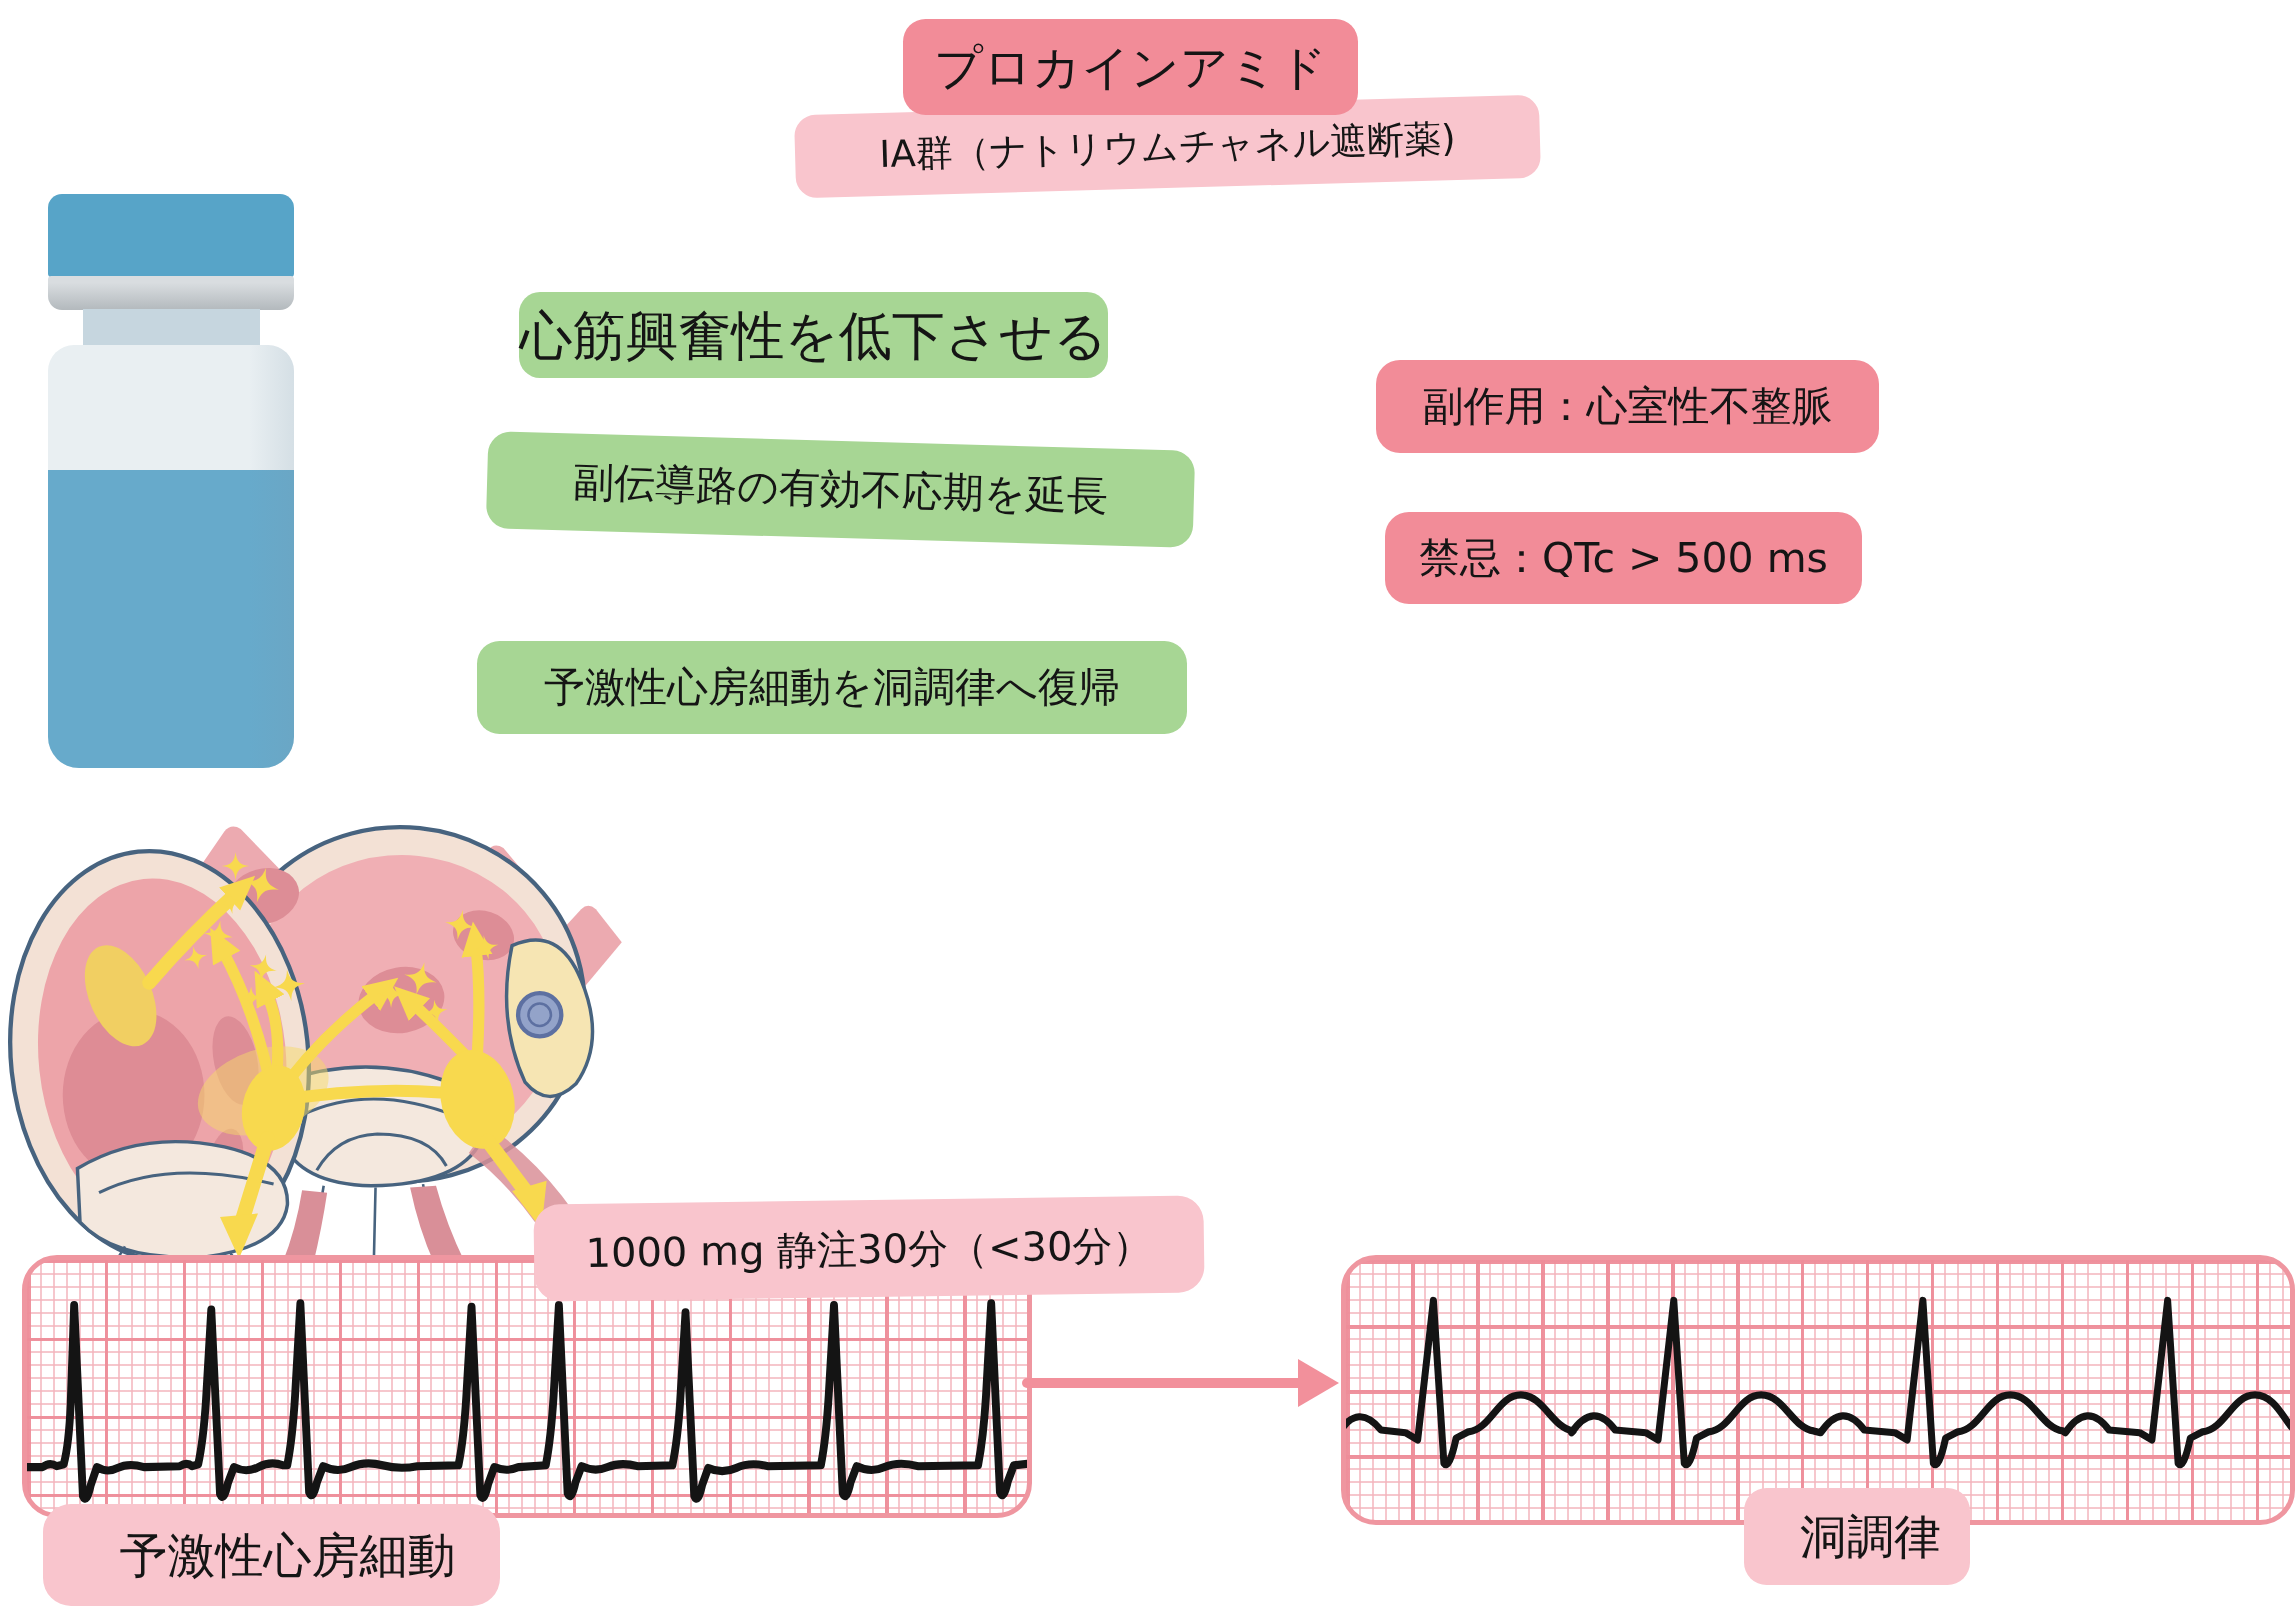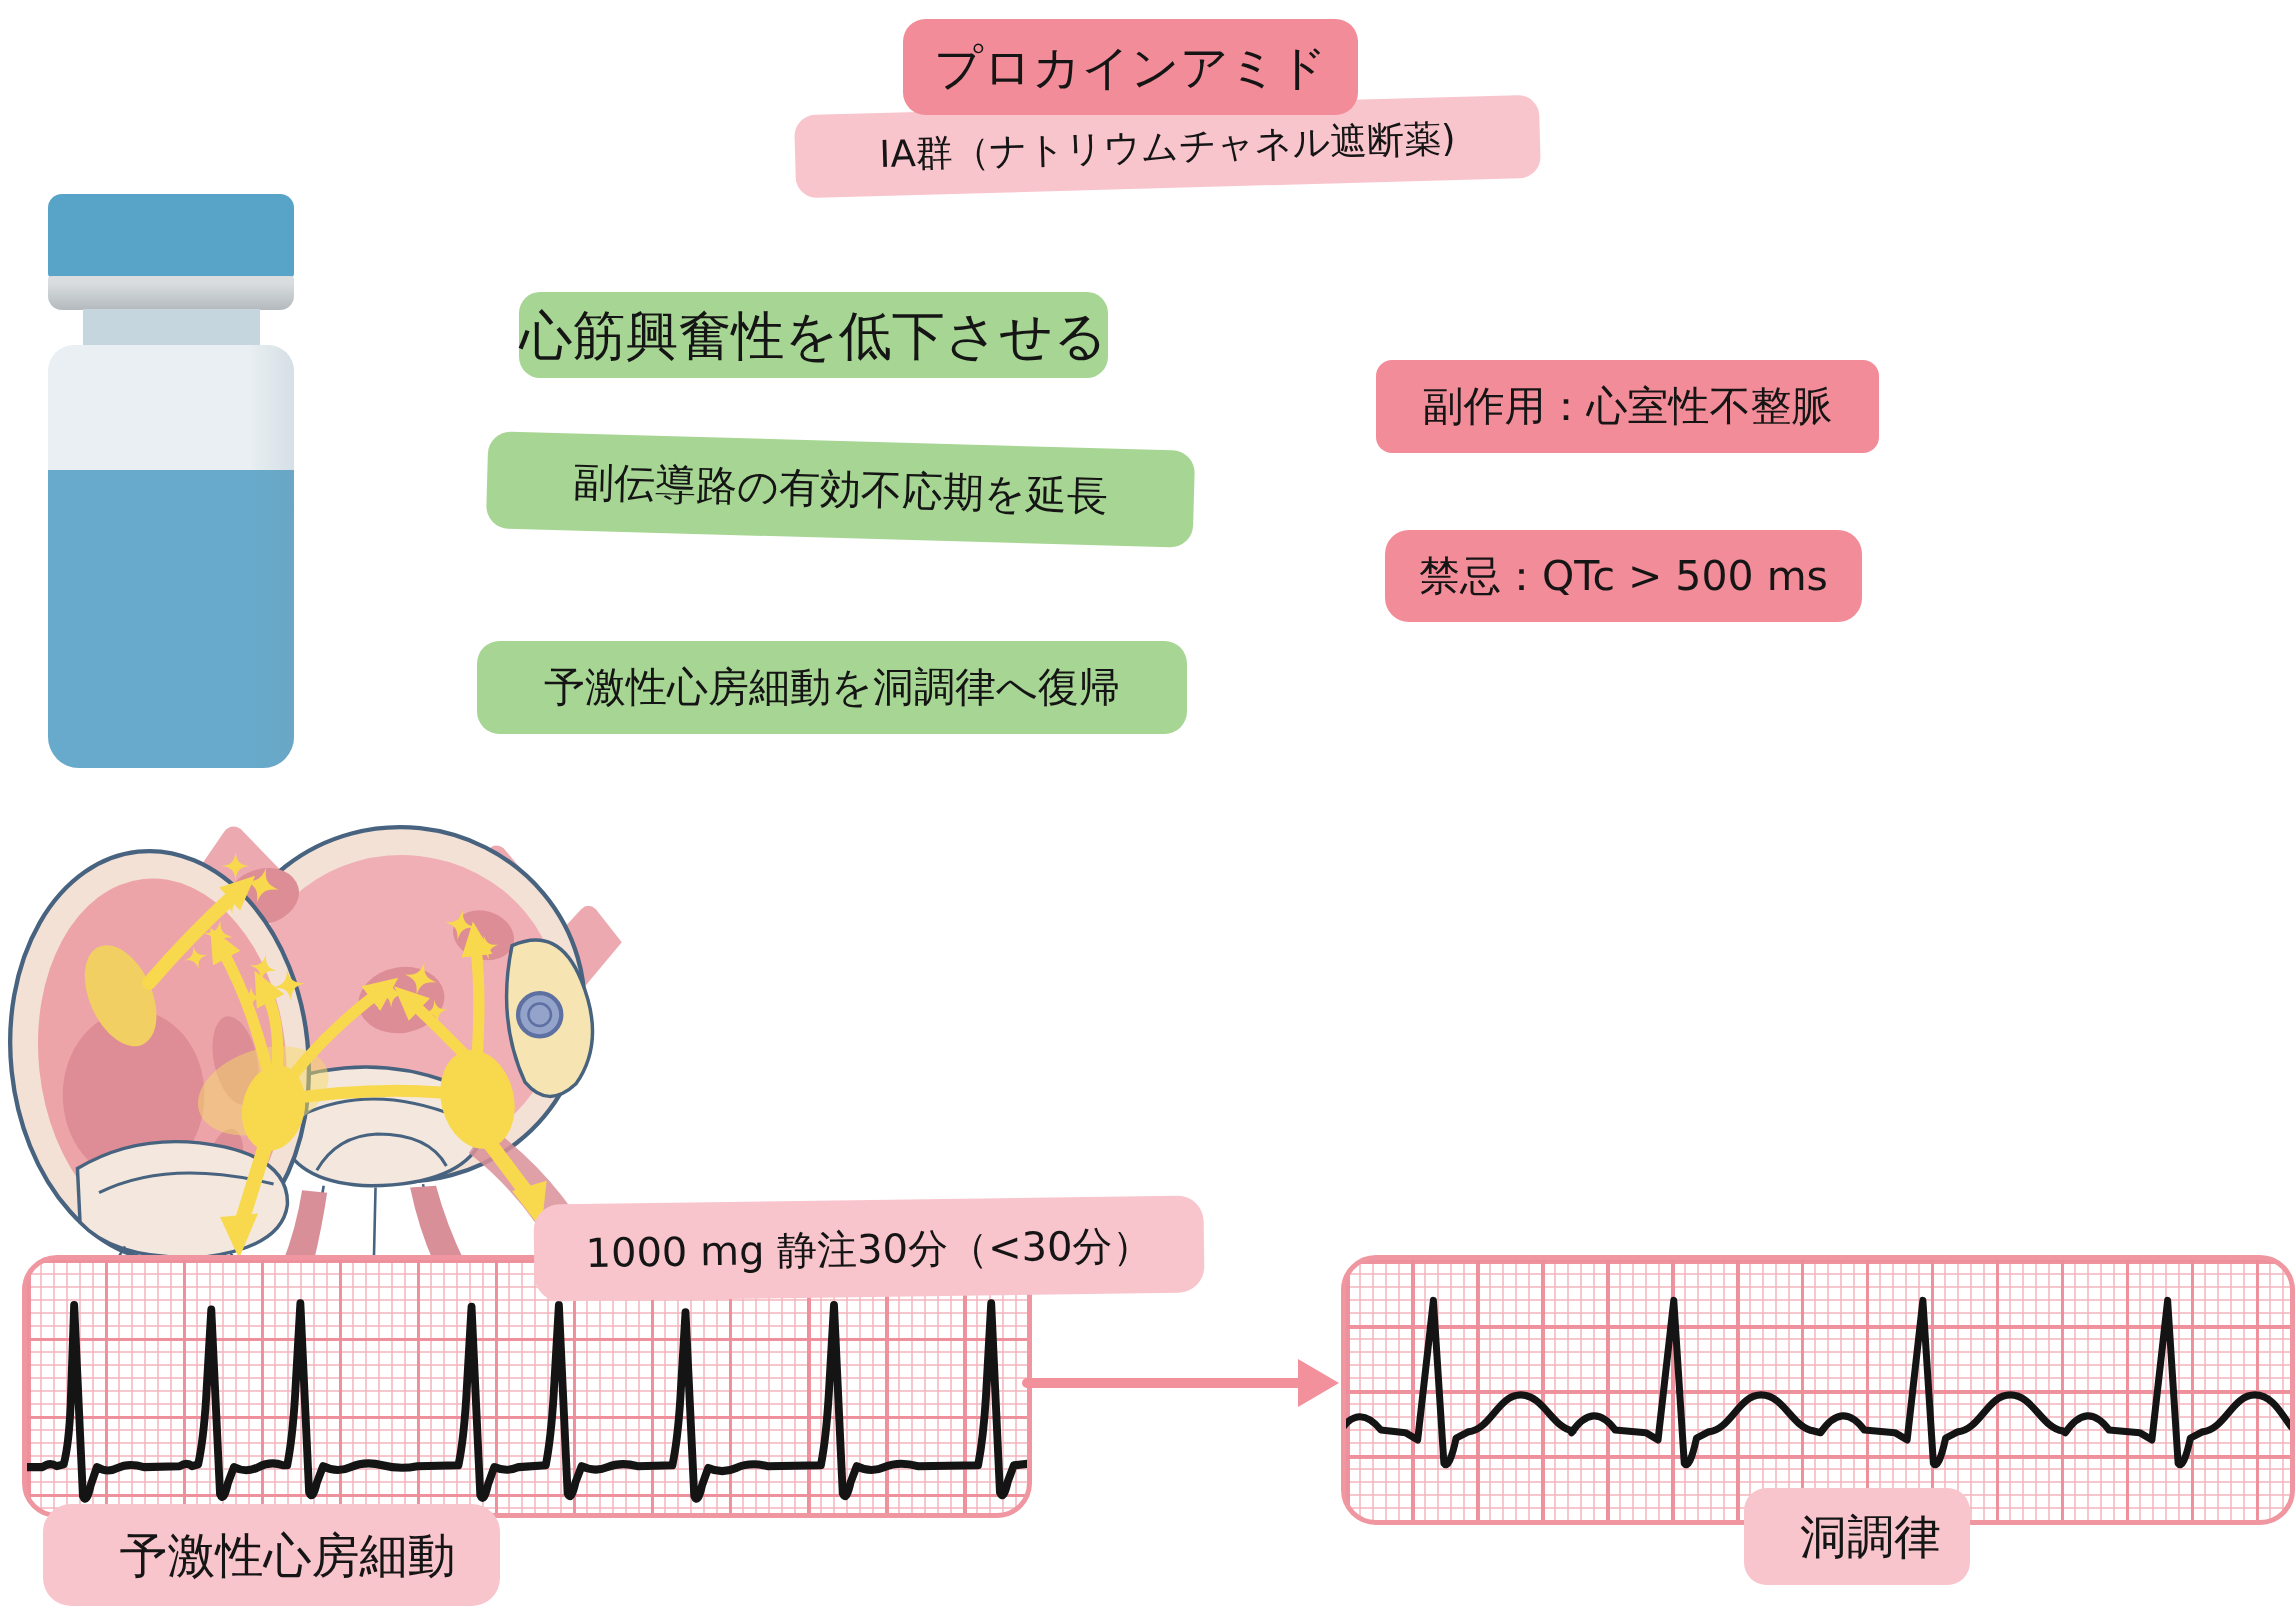--- a/index.html
+++ b/index.html
@@ -16,22 +16,22 @@
   .badge.green{background:#A7D694;}
 
   .title-badge{left:903px;top:19px;width:455px;height:96px;border-radius:22.5px;font-size:48px;z-index:3;text-align:center;}
   .subtitle-badge{left:795px;top:105px;width:745px;height:83px;border-radius:21px;font-size:37px;
     transform:rotate(-1.6deg);z-index:2;}
 
   .effect-1{left:519px;top:292px;width:589px;height:86px;border-radius:21px;font-size:53px;}
   .effect-2{left:487px;top:441px;width:707px;height:97px;border-radius:22.5px;font-size:41px;transform:rotate(1.6deg);}
   .effect-3{left:477px;top:641px;width:710px;height:93px;border-radius:22.5px;font-size:41px;}
 
-  .warning-1{left:1376px;top:360px;width:503px;height:93px;border-radius:16px;font-size:41px;}
-  .warning-2{left:1385px;top:512px;width:477px;height:92px;border-radius:24px;font-size:41px;margin-top:18px;}
+  .warning-1{left:1376px;top:360px;width:503px;height:93px;border-radius:24px;font-size:41px;}
+  .warning-2{left:1385px;top:512px;width:477px;height:92px;border-radius:24px;font-size:41px;}
 
   .dose-badge{left:534px;top:1200px;width:670px;height:97px;border-radius:26px;font-size:40px;
     transform:rotate(-0.8deg);z-index:6;}
   .label-left{left:43px;top:1504px;width:425px;height:102px;border-radius:28px;font-size:48px;z-index:6;padding-left:32px;}
   .label-right{left:1744px;top:1488px;width:199px;height:97px;border-radius:22.5px;font-size:47px;z-index:6;padding-left:27px;}
 
   
   .vial{position:absolute;left:48px;top:194px;width:246px;height:575px;z-index:1;}
   .vial-cap{position:absolute;left:0;top:0;width:246px;height:83px;background:#57A4C8;border-radius:14px 14px 3.5px 3.5px;}
   .vial-ring{position:absolute;left:0;top:82px;width:246px;height:34px;

